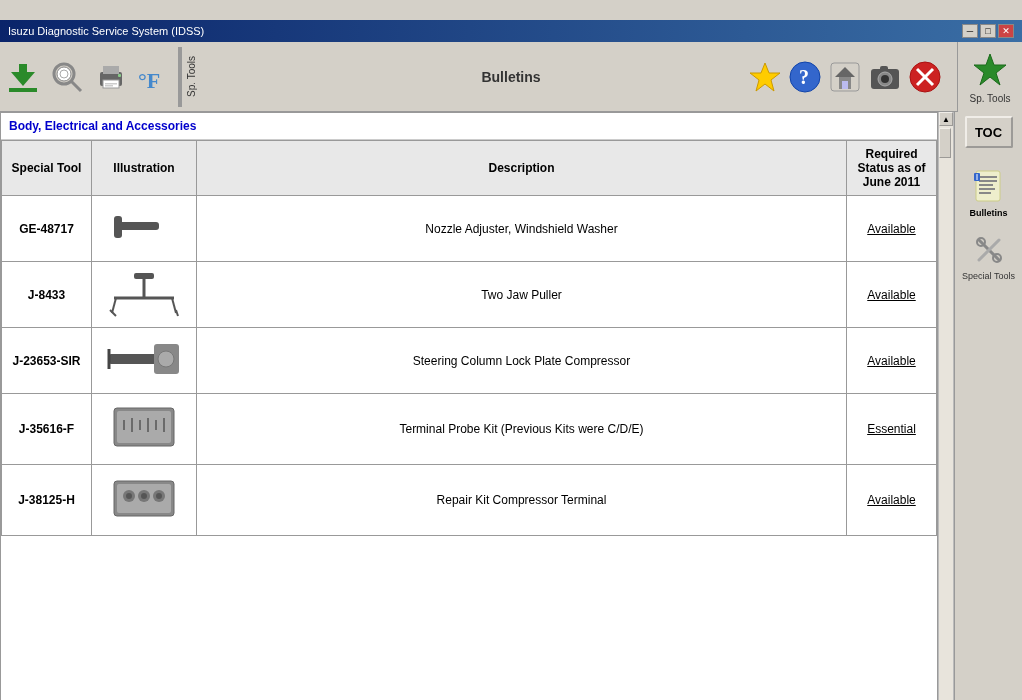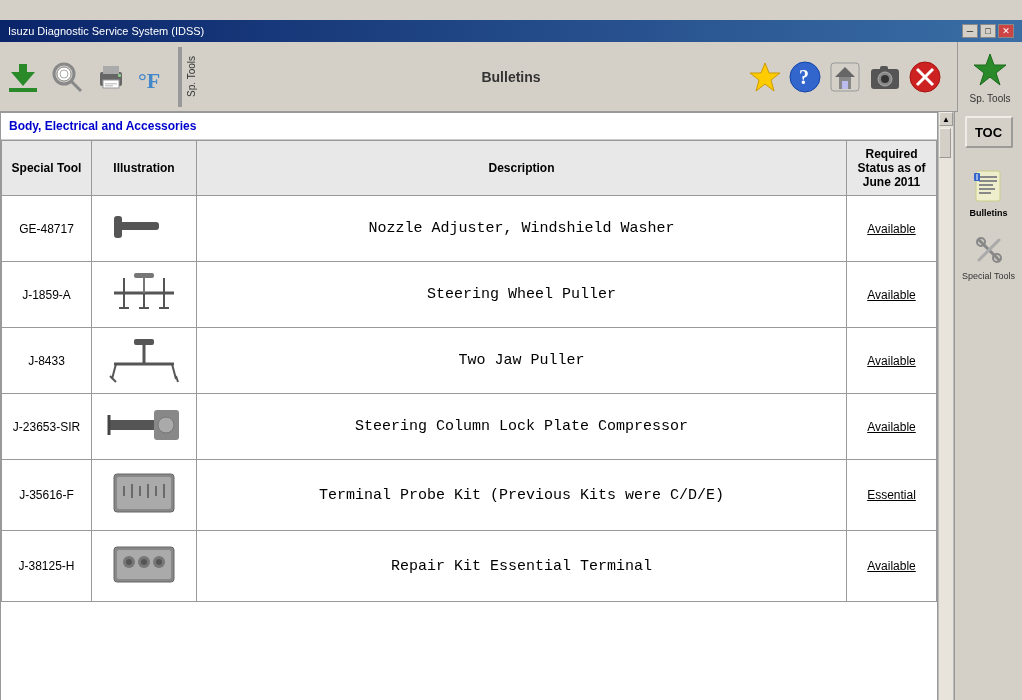--- a/index.html
+++ b/index.html
@@ -96,30 +96,29 @@
       text-align: center;
       vertical-align: middle;
       margin-left: 12px;
     }
     .special-tools-table th {
       background: #e8e8e8;
       font-weight: bold;
       font-size: 12px;
     }
     .special-tools-table td.tool-id {
-      font-weight: normal;
+      font-weight: bold;
       font-size: 12px;
       width: 90px;
     }
     .special-tools-table td.illustration {
       width: 105px;
     }
     .special-tools-table td.description {
-      font-size: 15px;
-      font-family: Liberation Mono, monospace;
+      font-size: 12px;
     }
     .special-tools-table td.status {
       width: 90px;
       font-size: 12px;
       text-decoration: underline;
     }
     .col-tool { width: 90px; }
     .col-illus { width: 105px; }
     .col-desc { }
     .col-status { width: 90px; }
@@ -321,36 +320,20 @@
         </thead>
         <tbody id="table-body">
 
         <tr>
               <td class="tool-id">GE-48717</td>
               <td class="illustration"><svg width="80" height="50" viewBox="0 0 80 50">
       <rect x="10" y="20" width="45" height="8" rx="3" fill="#555"></rect>
       <rect x="10" y="14" width="8" height="22" rx="3" fill="#555"></rect>
     </svg></td>
               <td class="description">Nozzle Adjuster, Windshield Washer</td>
-              <td class="status">Available</td>
-            </tr>
-            <tr>
-              <td class="tool-id">J-1859-A</td>
-              <td class="illustration"><svg width="80" height="50" viewBox="0 0 80 50">
-      <line x1="10" y1="25" x2="70" y2="25" stroke="#555" stroke-width="3"></line>
-      <line x1="20" y1="10" x2="20" y2="40" stroke="#555" stroke-width="2"></line>
-      <line x1="40" y1="10" x2="40" y2="40" stroke="#555" stroke-width="2"></line>
-      <line x1="60" y1="10" x2="60" y2="40" stroke="#555" stroke-width="2"></line>
-      <line x1="15" y1="40" x2="25" y2="40" stroke="#555" stroke-width="2"></line>
-      <line x1="35" y1="40" x2="45" y2="40" stroke="#555" stroke-width="2"></line>
-      <line x1="55" y1="40" x2="65" y2="40" stroke="#555" stroke-width="2"></line>
-      <rect x="30" y="5" width="20" height="5" rx="2" fill="#777"></rect>
-      <line x1="40" y1="5" x2="40" y2="25" stroke="#777" stroke-width="2"></line>
-    </svg></td>
-              <td class="description">Steering Wheel Puller</td>
               <td class="status">Available</td>
             </tr>
             <tr>
               <td class="tool-id">J-8433</td>
               <td class="illustration"><svg width="80" height="50" viewBox="0 0 80 50">
       <rect x="30" y="5" width="20" height="6" rx="2" fill="#555"></rect>
       <line x1="40" y1="11" x2="40" y2="30" stroke="#555" stroke-width="3"></line>
       <line x1="10" y1="30" x2="70" y2="30" stroke="#555" stroke-width="3"></line>
       <line x1="12" y1="30" x2="8" y2="45" stroke="#555" stroke-width="2"></line>
       <line x1="68" y1="30" x2="72" y2="45" stroke="#555" stroke-width="2"></line>
@@ -391,21 +374,21 @@
               <td class="illustration"><svg width="80" height="55" viewBox="0 0 80 55">
       <rect x="10" y="10" width="60" height="35" rx="3" fill="#888" stroke="#666"></rect>
       <rect x="13" y="13" width="54" height="29" rx="2" fill="#aaa"></rect>
       <circle cx="25" cy="25" r="6" fill="#777"></circle>
       <circle cx="40" cy="25" r="6" fill="#777"></circle>
       <circle cx="55" cy="25" r="6" fill="#777"></circle>
       <circle cx="25" cy="25" r="3" fill="#555"></circle>
       <circle cx="40" cy="25" r="3" fill="#555"></circle>
       <circle cx="55" cy="25" r="3" fill="#555"></circle>
     </svg></td>
-              <td class="description">Repair Kit Essential Terminal</td>
+              <td class="description">Repair Kit Compressor Terminal</td>
               <td class="status">Available</td>
             </tr>
           </tbody>
       </table>
     </div>
   </div>
 
   <div style="width:16px; background:#d4d0c8; border-left:1px solid #bbb; border-right:1px solid #bbb; display:flex; flex-direction:column; align-items:center;">
     <div style="width:14px; height:14px; background:#d4d0c8; border:1px outset #f0ede8; display:flex; align-items:center; justify-content:center; font-size:8px; cursor:pointer;">▲</div>
     <div style="flex:1; width:14px; background:#e8e4dc; position:relative;">

